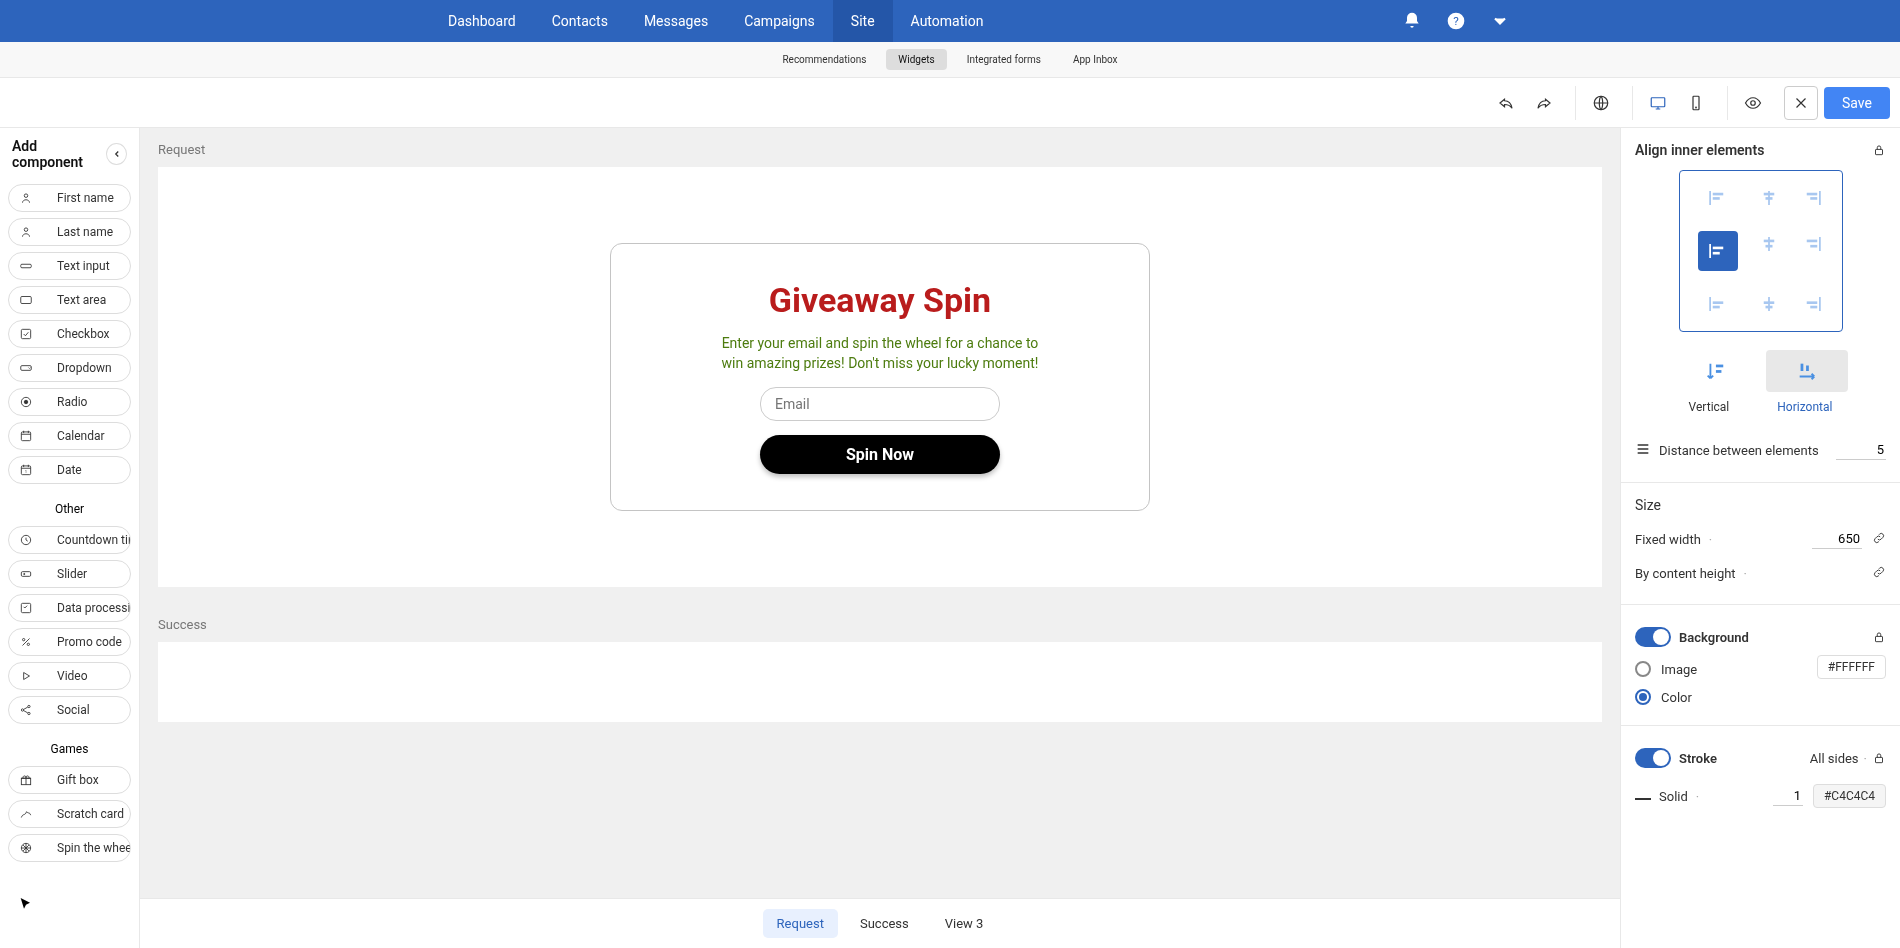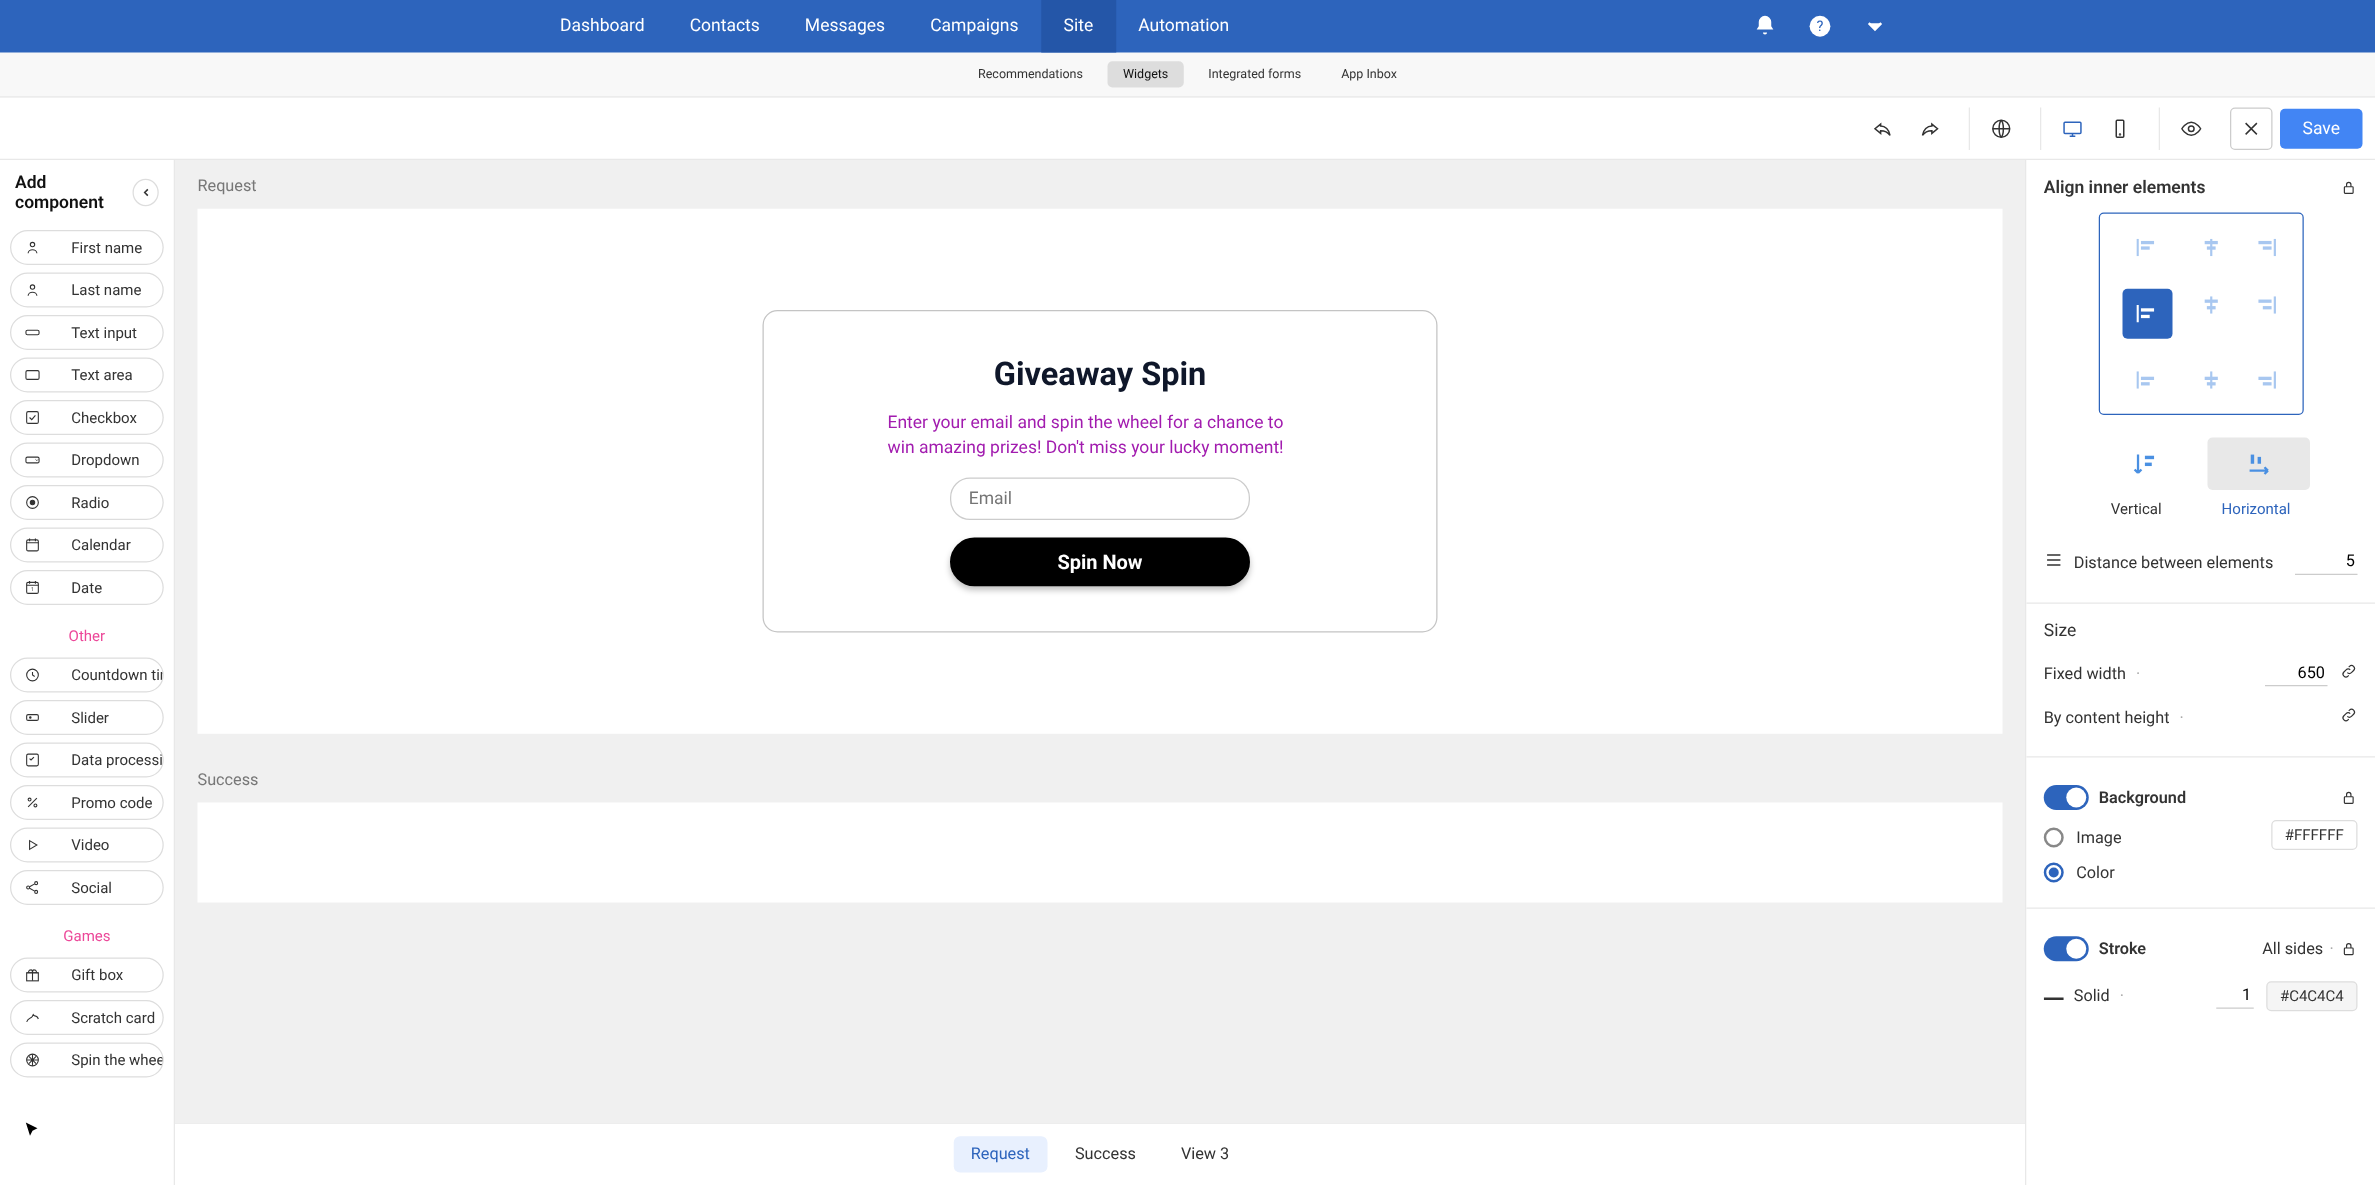--- a/index.html
+++ b/index.html
@@ -25,30 +25,30 @@
 .main{display:flex;height:820px}
 .left-panel{width:140px;background:#fff;border-right:1px solid #e8e8e8;overflow-y:auto;padding:10px 8px;position:relative}
 .left-panel::-webkit-scrollbar{width:6px}
 .left-panel::-webkit-scrollbar-thumb{background:#ccc;border-radius:3px}
 .left-header{display:flex;align-items:center;justify-content:space-between;margin-bottom:14px;padding:0 4px}
 .left-title{font-weight:600;font-size:14px;color:#111}
 .collapse-btn{width:22px;height:22px;border:1px solid #ddd;border-radius:50%;display:flex;align-items:center;justify-content:center;cursor:pointer}
 .comp-item{display:flex;align-items:center;gap:24px;padding:6px 10px;border:1px solid #ddd;border-radius:14px;margin-bottom:6px;cursor:pointer;font-size:12px;background:#fff;white-space:nowrap;overflow:hidden}
 .comp-icon{width:14px;height:14px;flex-shrink:0;display:flex;align-items:center;justify-content:center}
 .comp-icon svg{width:14px;height:14px;stroke:#333;fill:none;stroke-width:1.5}
-.section-label{text-align:center;color:#ec4899;font-size:12px;margin:18px 0 10px}
+.section-label{text-align:center;color:#000000;font-size:12px;margin:18px 0 10px}
 .canvas{flex:1;background:#f0f0f0;overflow-y:auto;position:relative;padding:14px 18px}
 .canvas::-webkit-scrollbar{width:8px}
 .canvas::-webkit-scrollbar-thumb{background:#bbb;border-radius:4px}
 .view-label{color:#777;font-size:13px;margin-bottom:10px}
 .view-area{background:#fff;min-height:420px;display:flex;align-items:center;justify-content:center;margin-bottom:30px}
 .view-area.short{min-height:80px}
 .popup{width:540px;border:1px solid #c4c4c4;border-radius:12px;padding:36px 50px;background:#fff;display:flex;flex-direction:column;align-items:center;gap:14px}
-.popup-title{font-size:26px;font-weight:700;color:#0f172a}
-.popup-desc{text-align:left;color:#a21caf;font-size:14px;line-height:1.4;max-width:340px}
+.popup-title{font-size:34px;font-weight:700;color:#b91c1c}
+.popup-desc{text-align:center;color:#4d7c0f;font-size:14px;line-height:1.4;max-width:340px}
 .popup-input{width:240px;padding:8px 14px;border:1px solid #ccc;border-radius:16px;font-size:14px}
 .popup-btn{background:#000;color:#fff;border:none;padding:10px 44px;border-radius:20px;font-size:16px;font-weight:700;cursor:pointer;box-shadow:0 3px 5px rgba(0,0,0,0.25);width:240px}
 .bottom-tabs{position:absolute;bottom:0;left:140px;right:280px;height:50px;background:#fff;border-top:1px solid #e8e8e8;display:flex;align-items:center;justify-content:center;gap:8px}
 .bottom-tab{padding:7px 14px;border-radius:5px;cursor:pointer;font-size:13px}
 .bottom-tab.active{background:#e8f0fe;color:#2d64bc}
 .right-panel{width:280px;border-left:1px solid #e8e8e8;background:#fff;overflow-y:auto;padding:14px}
 .right-panel::-webkit-scrollbar{width:6px}
 .right-panel::-webkit-scrollbar-thumb{background:#ccc}
 .prop-header{display:flex;justify-content:space-between;align-items:center;margin-bottom:12px}
 .prop-title{font-weight:600;font-size:14px}

